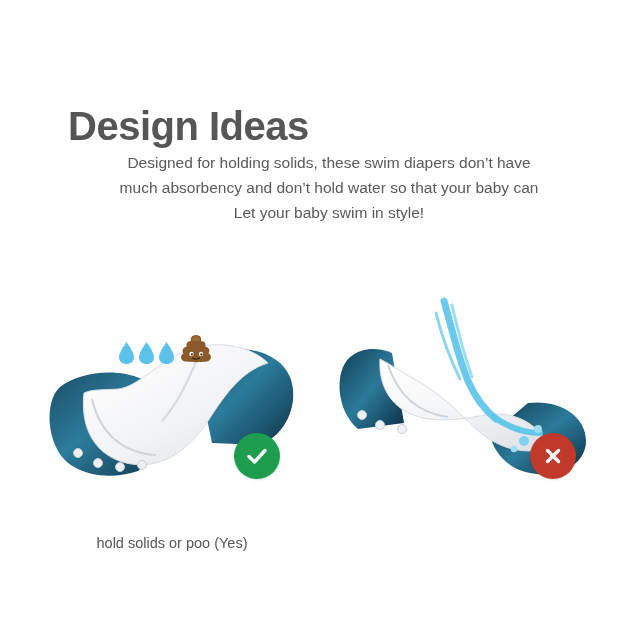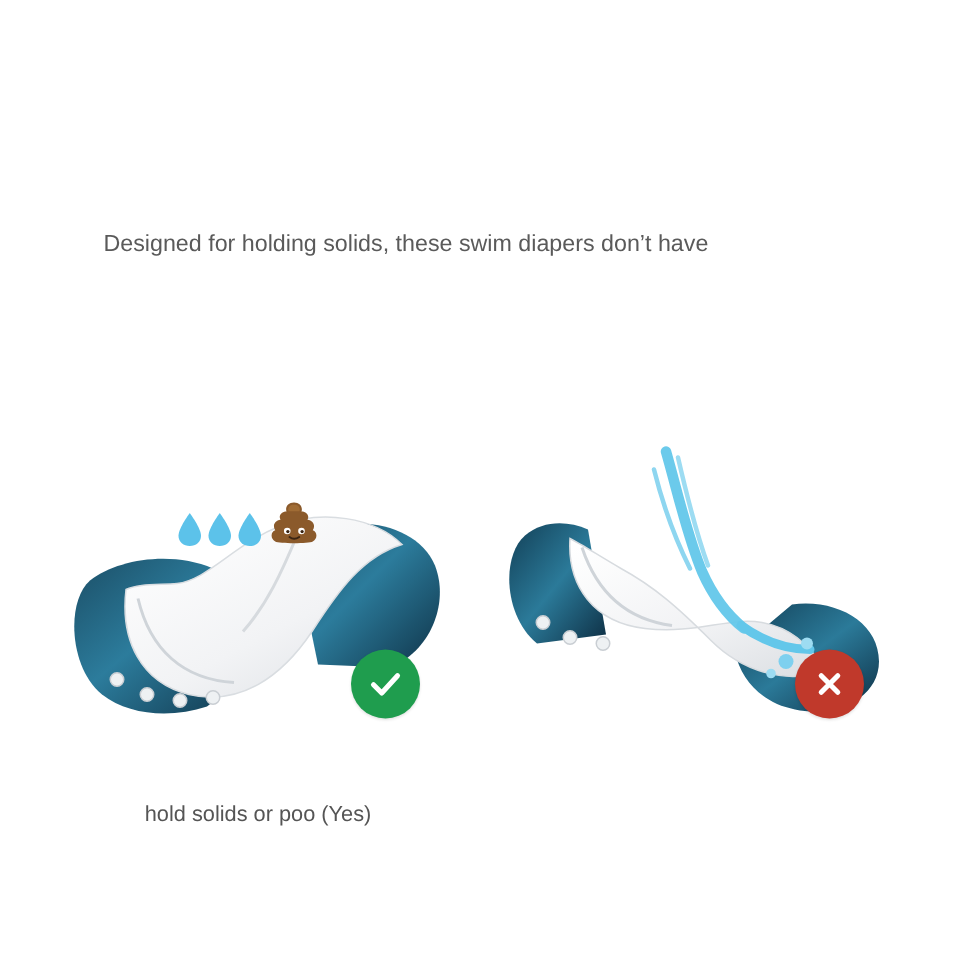--- a/index.html
+++ b/index.html
@@ -35,20 +35,21 @@
 
   
   .body-copy {
     position: absolute;
     left: 69px;
     top: 150px;
     width: 520px;
     font-size: 15.5px;
     line-height: 1.62;
     color: #5a5a5a;
+    text-align: center;
   }
   .body-copy p { margin: 0; }
 
   
   .panels {
     position: absolute;
     left: 0;
     top: 275px;
     width: 512px;
     height: 300px;
@@ -104,23 +105,26 @@
     display: flex;
     align-items: flex-end;
     gap: 3px;
   }
 </style>
 </head>
 <body>
 
 <div class="page">
 
+  <h1 class="title">Design Ideas</h1>
 
   <div class="body-copy">
     <p>Designed for holding solids, these swim diapers don’t have</p>
+    <p>much absorbency and don’t hold water so that your baby can</p>
+    <p>Let your baby swim in style!</p>
   </div>
 
   <div class="panels">
 
     <div class="panel panel-left">
 
       <div class="diaper-wrap">
         <svg class="diaper-svg" width="300" height="200" viewBox="0 0 300 200">
           <defs>
             <linearGradient id="printL" x1="0" y1="0" x2="1" y2="1">

